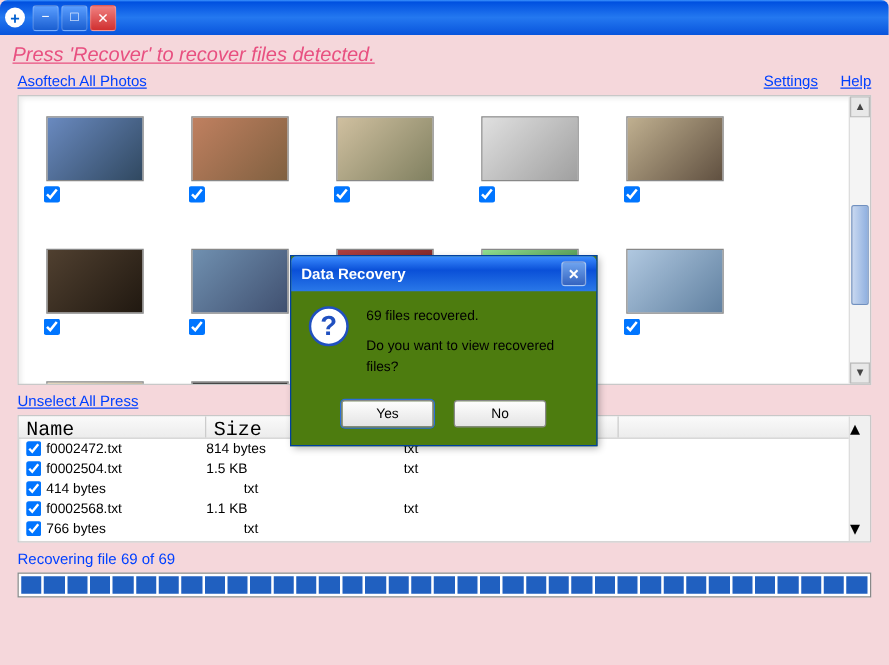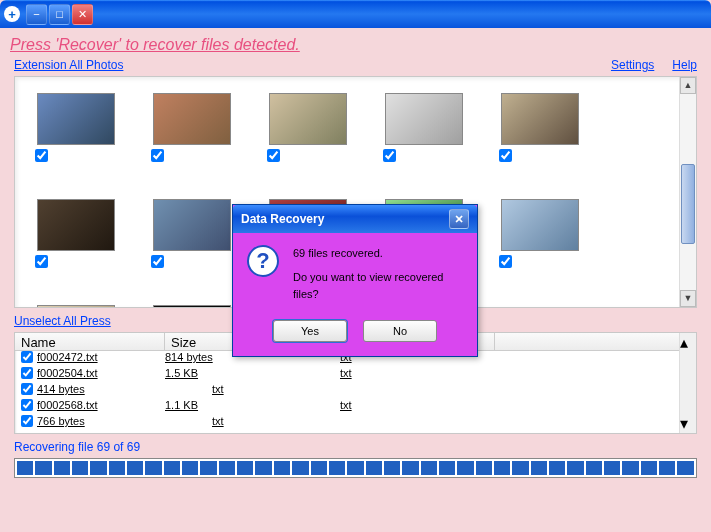--- a/index.html
+++ b/index.html
@@ -27,34 +27,34 @@
 .thumb-cb { position: absolute; left: 0; top: 64px; width: 13px; height: 13px; }
 .vscroll { position: absolute; right: 0; top: 0; bottom: 0; width: 17px; background: #f0f0f0; border-left: 1px solid #ddd; }
 .vscroll .arrow { height: 17px; background: #e8e8e8; border: 1px solid #bbb; font-size: 9px; text-align: center; line-height: 14px; color: #444; }
 .vscroll .track { position: absolute; top: 17px; bottom: 17px; left: 0; right: 0; background: #f4f4f4; }
 .vscroll .thumb-sb { position: absolute; left: 1px; right: 1px; background: linear-gradient(to right,#c8d8f0,#90b0e0); border: 1px solid #7090c0; border-radius: 2px; }
 
 .link-row2 { padding: 6px 14px 4px 14px; font-size: 12px; }
 
 .file-panel { background: #fff; margin: 0 14px; height: 102px; border: 1px solid #c8c8c8; position: relative; overflow: hidden; box-shadow: inset 1px 1px 2px rgba(0,0,0,0.1); }
 .file-header { display: flex; height: 18px; border-bottom: 1px solid #ccc; background: linear-gradient(#fafafa,#ececec); }
-.fh-col { border-right: 1px solid #ccc; padding: 2px 6px; font-size: 13px; color: #000; }
+.fh-col { border-right: 1px solid #ccc; padding: 2px 6px; font-size: 16px; color: #000; font-family: Liberation Mono, monospace; }
 .fh-name { width: 150px; } .fh-size { width: 175px; } .fh-ext { width: 155px; } .fh-rest { flex:1; }
 .file-rows { font-size: 11px; }
-.file-row { display: flex; height: 16px; align-items: flex-start; text-decoration: underline; }
+.file-row { display: flex; height: 16px; align-items: center; }
 .fr-cb { margin: 0 4px 0 6px; width: 12px; height: 12px; }
-.fr-name { width: 128px; } .fr-size { width: 175px; } .fr-ext { width: 155px; }
+.fr-name { width: 128px; } .fr-size { width: 158px; } .fr-ext { width: 155px; }
 .file-vscroll { position: absolute; right: 0; top: 0; bottom: 0; width: 17px; background: #f0f0f0; border-left: 1px solid #ddd; }
 
 .status { color: #0040ff; font-size: 12px; padding: 6px 14px 2px 14px; }
 .progress { margin: 2px 14px; height: 20px; border: 1px solid #888; background: #fff; display: flex; gap: 2px; padding: 2px; }
 .pblock { flex: 1; background: #2060c0; }
 
 
-.dialog { position: absolute; left: 232px; top: 204px; width: 246px; background: #d946ef; border: 1px solid #0040a0; box-shadow: 2px 2px 6px rgba(0,0,0,0.3); }
+.dialog { position: absolute; left: 232px; top: 204px; width: 246px; background: #4d7c0f; border: 1px solid #0040a0; box-shadow: 2px 2px 6px rgba(0,0,0,0.3); }
 .dlg-title { height: 28px; background: linear-gradient(to bottom,#3b8cff,#0a50d8 40%,#2a78e8 100%); color: #fff; font-weight: bold; font-size: 12px; padding: 6px 8px; display: flex; align-items: center; border-radius: 4px 4px 0 0; }
 .dlg-title .ttxt { flex: 1; }
 .dlg-close { width: 20px; height: 20px; background: linear-gradient(#6fa4ef,#3564c0); border: 1px solid #fff6; border-radius: 3px; display:flex; align-items:center; justify-content:center; font-size:11px; }
 .dlg-body { padding: 12px 14px 6px 14px; display: flex; gap: 14px; font-size: 11px; }
 .dlg-icon { width: 32px; height: 32px; border-radius: 50%; background: #fff; border: 2px solid #2050c0; display:flex; align-items:center; justify-content:center; color:#2050c0; font-size:22px; font-weight:bold; flex-shrink:0; }
 .dlg-text { line-height: 1.6; }
 .dlg-buttons { display:flex; gap: 16px; justify-content:center; padding: 10px 0 14px 0; }
 .dlg-btn { width: 74px; height: 22px; font-size: 11px; background: linear-gradient(#fefefe,#e4e4e4); border: 1px solid #888; border-radius: 3px; cursor:pointer; }
 .dlg-btn.default { box-shadow: 0 0 0 1px #2a6ed8; }
 
@@ -80,21 +80,21 @@
   <div class="titlebar-buttons">
     <div class="tb-btn tb-min">−</div>
     <div class="tb-btn tb-max">□</div>
     <div class="tb-btn tb-close">✕</div>
   </div>
 </div>
 
 <div class="instruction">Press 'Recover' to recover files detected.</div>
 
 <div class="link-row">
-  <span class="link">Extension All Photos</span>
+  <span class="link">Asoftech All Photos</span>
   <span class="spacer"></span>
   <span class="link">Settings</span>
   <span class="link">Help</span>
 </div>
 
 <div class="photo-panel">
   <div class="photo-grid">
     <div class="thumb-wrap">
         <div class="thumb t1"></div>
         <input type="checkbox" class="thumb-cb" checked="" style="">

